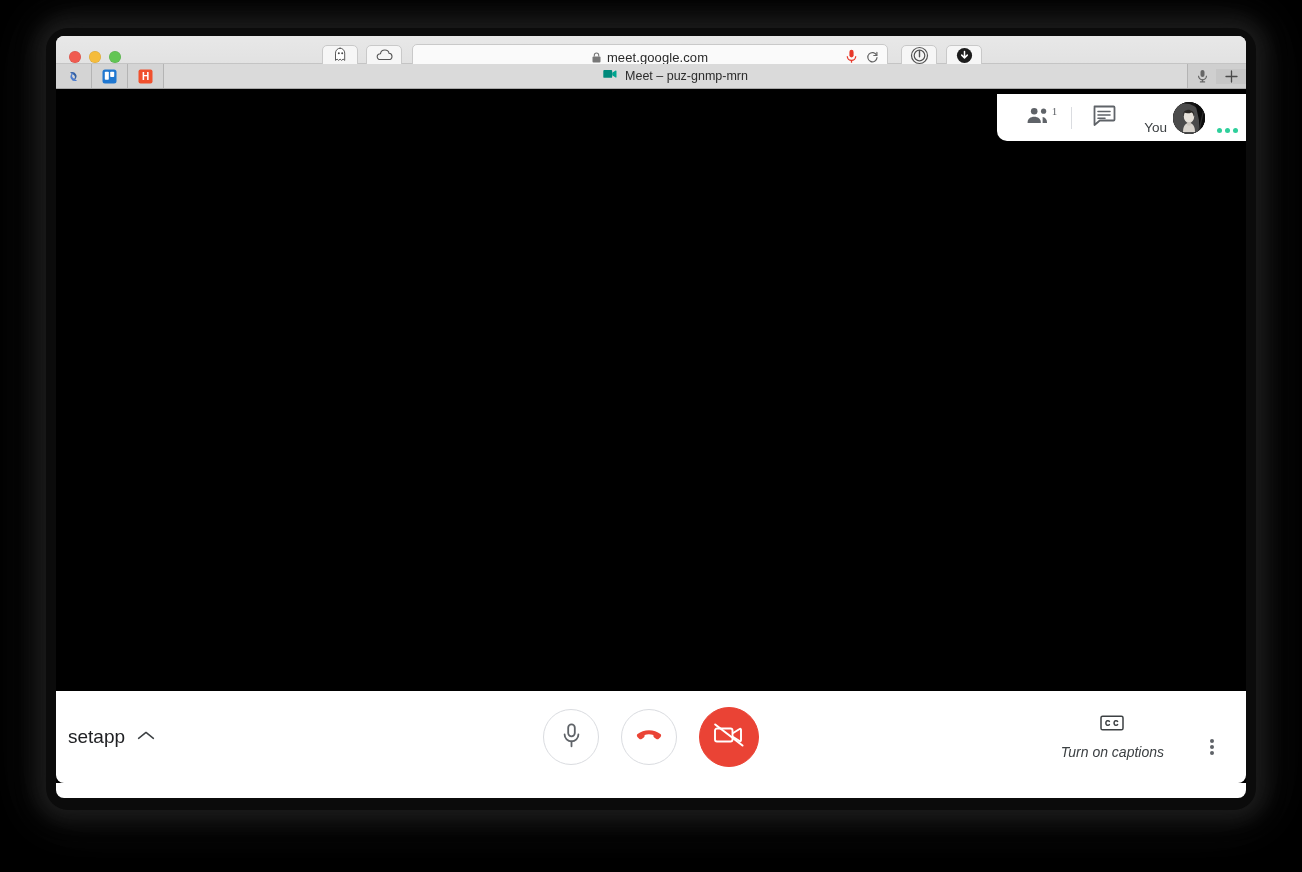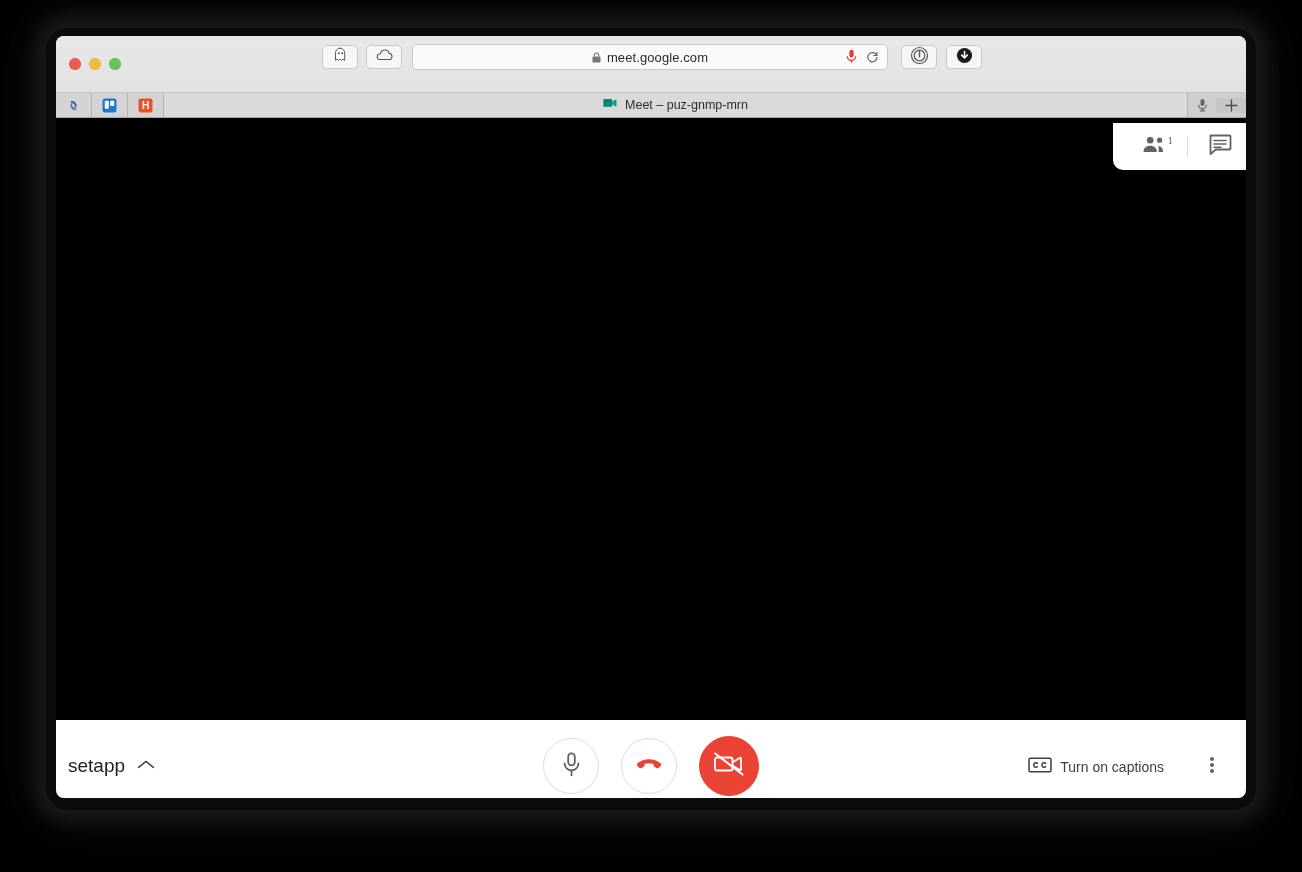--- a/index.html
+++ b/index.html
@@ -30,24 +30,24 @@
     left: 56px; top: 36px;
     width: 1190px; height: 762px;
     border-radius: 8px;
     overflow: hidden;
     background: #fff;
   }
 
   
   .toolbar {
     position: relative;
-    height: 57px;
+    height: 28px;
     background: linear-gradient(180deg,#e8e8e8 0%, #e2e2e2 100%);
     border-bottom: 1px solid #c4c4c4;
-    display: flex; align-items: center;
+    display: flex; align-items: flex-end;
   }
   .traffic { display: flex; gap: 8px; padding-left: 13px; }
   .tl { width: 12px; height: 12px; border-radius: 50%; }
   .tl.red    { background: #f05b50; box-shadow: inset 0 0 0 0.5px rgba(0,0,0,.12); }
   .tl.yellow { background: #f5bc3c; box-shadow: inset 0 0 0 0.5px rgba(0,0,0,.12); }
   .tl.green  { background: #62c554; box-shadow: inset 0 0 0 0.5px rgba(0,0,0,.12); }
 
   .tb-ext {
     position: absolute; top: 9px;
     width: 36px; height: 24px;
@@ -172,22 +172,23 @@
   }
   .circle-btn.filled-red {
     background: #ea4335; border-color: #ea4335;
     width: 60px; height: 60px;
   }
   .ctrl-right {
     position: absolute; right: 22px;
     display: flex; align-items: flex-end; gap: 0;
   }
   .ctrl-item {
-    display: flex; flex-direction: row; align-items: center; gap: 8px;
+    display: flex; flex-direction: column; align-items: center; gap: 8px;
     padding: 0 28px;
+    font-style: italic;
   }
   .ctrl-item .lbl { font-size: 14px; color: #3c4043; }
   .kebab { padding: 0 10px 3px 18px; display:flex; align-items:center; }
   .kebab i { display:block; width:4px;height:4px;border-radius:50%;background:#5f6368;margin:2px 0; }
 </style>
 </head>
 <body>
 
 <div id="stage">
   <div class="shadow-blob"></div>
@@ -338,20 +339,40 @@
 
         <div class="mt-btn">
           <span>
             <svg width="24" height="22" viewBox="0 0 24 22">
               <path d="M2.5 1.5h19c.6 0 1 .4 1 1v12c0 .6-.4 1-1 1H7.8L2.5 20V2.5c0-.6.4-1 1-1z" fill="none" stroke="#5f6368" stroke-width="1.8" stroke-linejoin="round"></path>
               <path d="M6 6.5h12M6 10h12M6 13.2h7" stroke="#5f6368" stroke-width="1.6" stroke-linecap="round"></path>
             </svg>
           </span>
         </div>
 
+        <div class="you-block">
+          <span class="you-label">You</span>
+          <span class="avatar">
+            <svg width="32" height="32" viewBox="0 0 32 32">
+              <rect width="32" height="32" fill="#151515"></rect>
+              <path d="M0 6c6-5 14-6 21-2l5 4v24H0z" fill="#4b4b4b"></path>
+              <path d="M10 30c0-6 2.5-9 6-9s6 3 6 9z" fill="#d9d4cd"></path>
+              <ellipse cx="16" cy="14.5" rx="5.2" ry="6.4" fill="#e6e1d9"></ellipse>
+              <path d="M10.6 10.5c1.5-3.4 8-3.7 10 0 .7 1.3.6 3.4.1 4.2-.4-3.1-1.3-4-2.3-4.3-2.3 1.2-5.5 1.1-7.4-.1-.6 1-.7 2.9-.5 4.4-.7-.9-.7-3-.1-4.2z" fill="#2a2724"></path>
+              <path d="M14.4 19.5c1 .8 2.2.8 3.2 0l.4 3.5c-1.3.9-2.7.9-4 0z" fill="#cdc7bf"></path>
+              <path d="M22 0h3l7 11v21h-3z" fill="#0c0c0c"></path>
+              <path d="M24.5 32 31 4l1 .4-6 27.6z" fill="#2b2b2b"></path>
+            </svg>
+          </span>
+          <span class="dots3">
+            <i></i>
+              <i></i>
+              <i></i>
+          </span>
+        </div>
       </div>
 
       <div class="controls">
 
         <div class="ctrl-left">
           <span class="setapp-label">setapp</span>
           <span>
             <svg width="18" height="12" viewBox="0 0 18 12">
               <path d="M1.6 8.4 9 2.4l7.4 6" fill="none" stroke="#3c4043" stroke-width="1.5" stroke-linecap="round" stroke-linejoin="round"></path>
             </svg>

